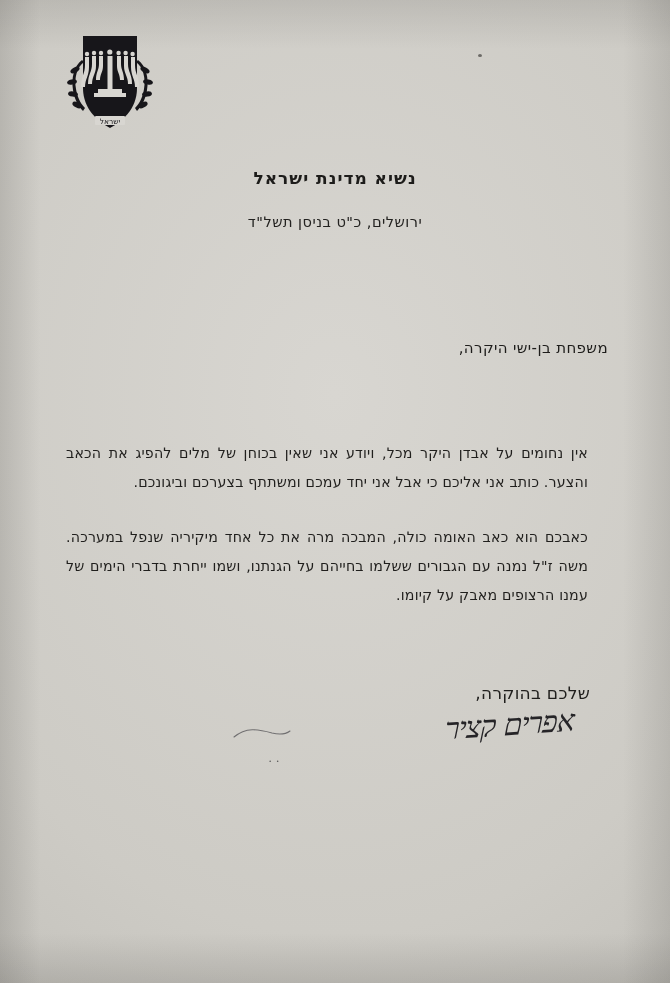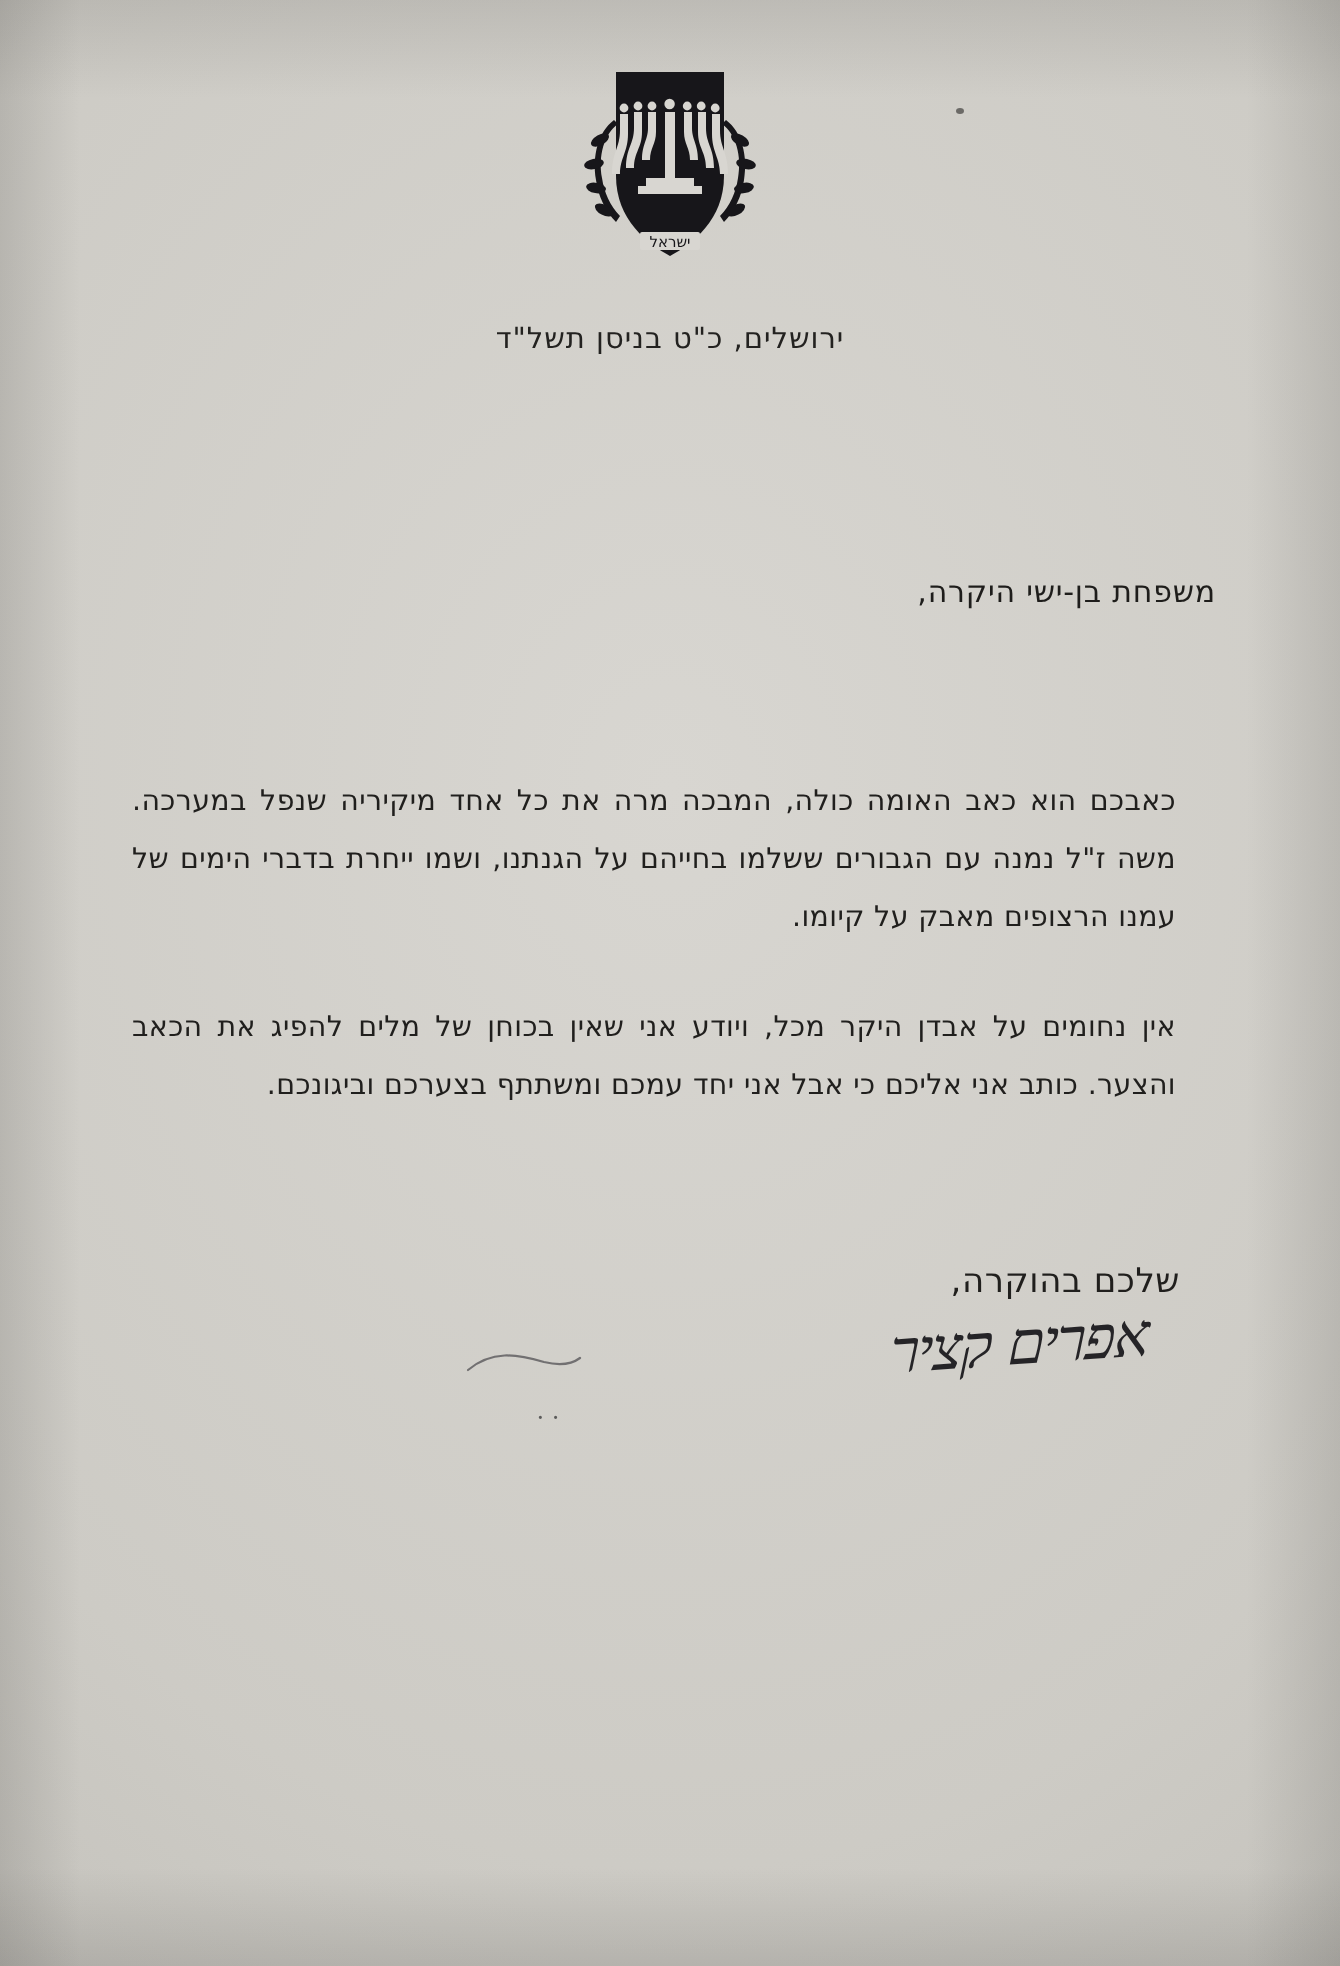--- a/index.html
+++ b/index.html
@@ -39,21 +39,21 @@
     z-index: 2;
     padding: 0 62px;
     direction: rtl;
     text-align: right;
   }
 
   
   .emblem-wrap {
     padding-top: 26px;
     display: flex;
-    justify-content: center;
+    justify-content: flex-end;
   }
   .emblem {
     width: 96px;
     height: 110px;
     position: relative;
   }
   .emblem svg { display: block; }
 
   
   .title {
@@ -201,28 +201,29 @@
             <ellipse cx="15" cy="79" rx="5" ry="2.6" transform="rotate(28 15 79)"></ellipse>
             <ellipse cx="83" cy="44" rx="5" ry="2.6" transform="rotate(30 83 44)"></ellipse>
             <ellipse cx="86" cy="56" rx="5" ry="2.6" transform="rotate(12 86 56)"></ellipse>
             <ellipse cx="85" cy="68" rx="5" ry="2.6" transform="rotate(-10 85 68)"></ellipse>
             <ellipse cx="81" cy="79" rx="5" ry="2.6" transform="rotate(-28 81 79)"></ellipse>
           </g>
         </svg>
       </div>
     </div>
 
+    <div class="title">נשיא מדינת ישראל</div>
 
     <div class="datleine">ירושלים, כ"ט בניסן תשל"ד</div>
 
     <div class="salutation">משפחת בן-ישי היקרה,</div>
 
     <div class="body-block">
+      <p class="para">אין נחומים על אבדן היקר מכל, ויודע אני שאין בכוחן של מלים להפיג את הכאב והצער. כותב אני אליכם כי אבל אני יחד עמכם ומשתתף בצערכם וביגונכם.</p>
       <p class="para">כאבכם הוא כאב האומה כולה, המבכה מרה את כל אחד מיקיריה שנפל במערכה. משה ז"ל נמנה עם הגבורים ששלמו בחייהם על הגנתנו, ושמו ייחרת בדברי הימים של עמנו הרצופים מאבק על קיומו.</p>
-      <p class="para">אין נחומים על אבדן היקר מכל, ויודע אני שאין בכוחן של מלים להפיג את הכאב והצער. כותב אני אליכם כי אבל אני יחד עמכם ומשתתף בצערכם וביגונכם.</p>
     </div>
 
     <div class="closing">שלכם בהוקרה,</div>
 
     <div class="signature-wrap">
       <span class="signature">אפרים קציר</span>
       <svg class="sig-mark" viewBox="0 0 60 18">
         <path d="M2 12 C 14 2, 26 4, 40 8 C 48 10, 54 9, 58 6" stroke="#24232a" stroke-width="1.1" fill="none" stroke-linecap="round"></path>
       </svg>
       <span class="sig-dots">· ·</span>

